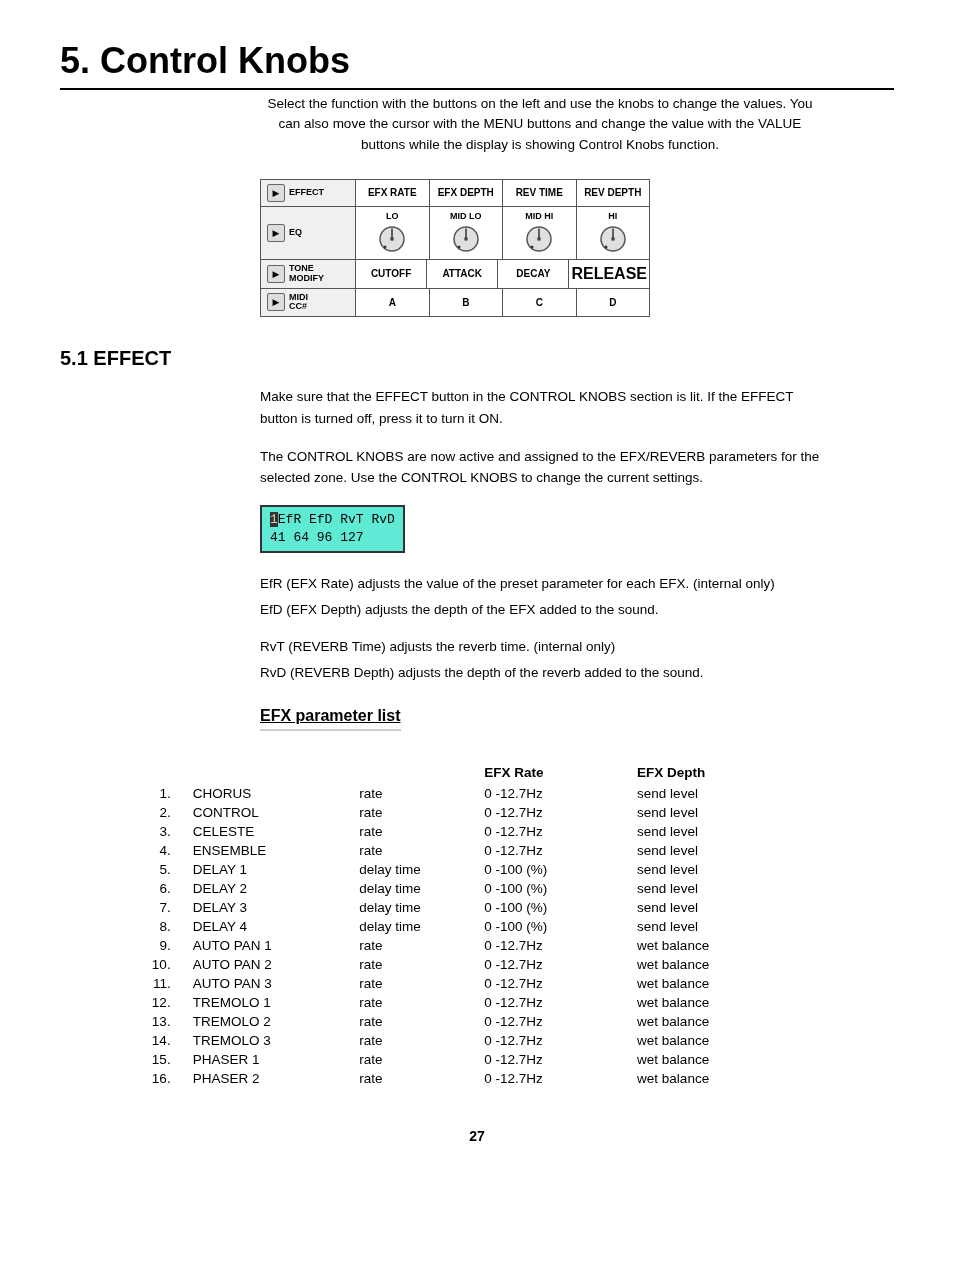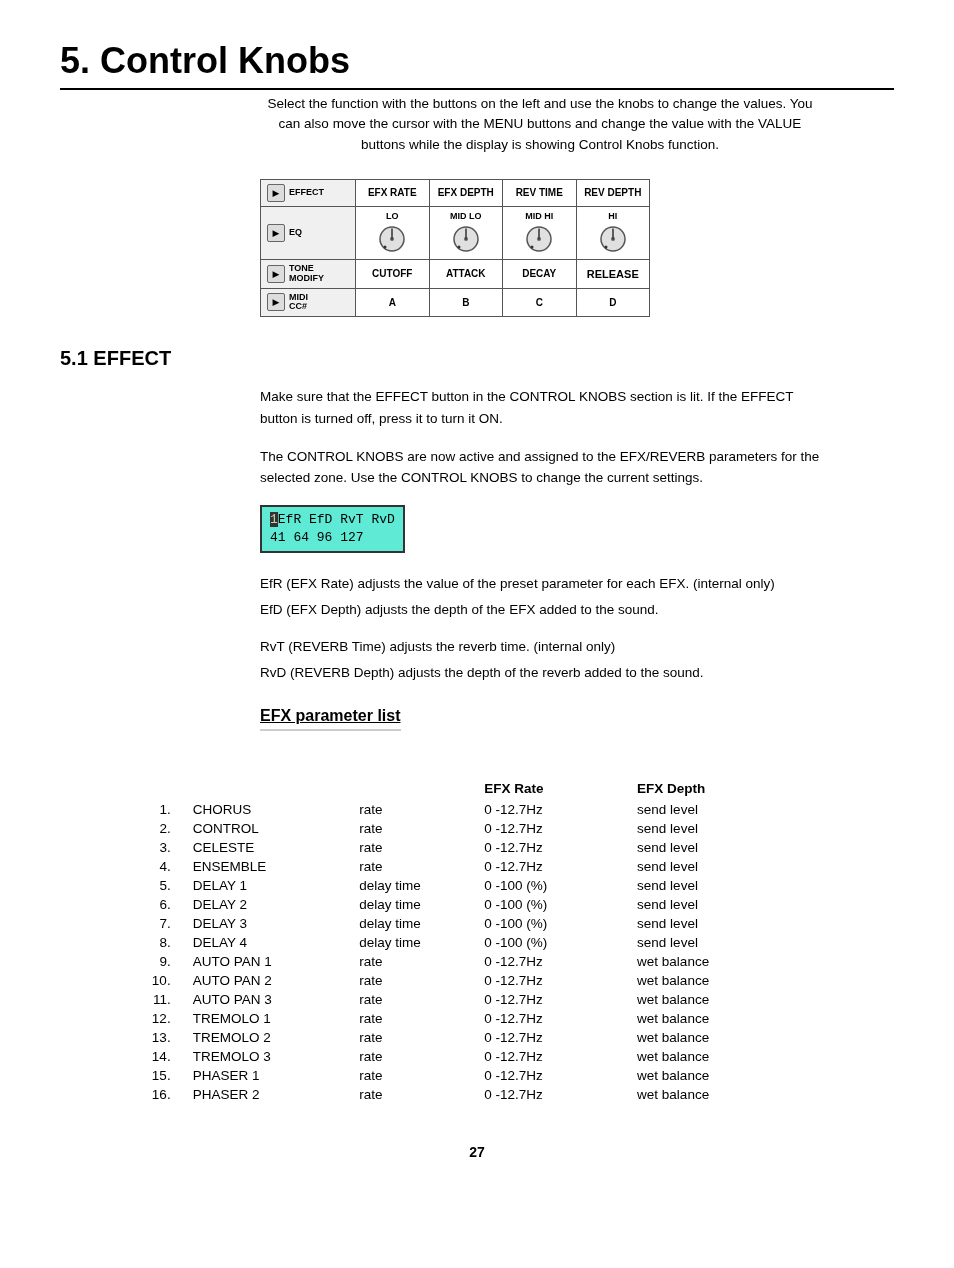--- a/index.html
+++ b/index.html
@@ -128,21 +128,21 @@
     .lcd-cursor {
       background: #333;
       color: #c8d0a8;
     }
 
     
     .efx-section-title {
       font-size: 16px;
       font-weight: bold;
       text-decoration: underline;
-      margin-bottom: 36px;
+      margin-bottom: 20px;
       border-bottom: 2px solid #ccc;
       padding-bottom: 4px;
       display: inline-block;
     }
 
     .efx-table-wrapper {
       margin-left: 60px;
       margin-top: 10px;
     }
 
@@ -263,21 +263,21 @@
       <div class="diagram-cell">
           <span style="font-size:10px;font-weight:bold;">CUTOFF</span>
         </div>
       <div class="diagram-cell">
           <span style="font-size:10px;font-weight:bold;">ATTACK</span>
         </div>
       <div class="diagram-cell">
           <span style="font-size:10px;font-weight:bold;">DECAY</span>
         </div>
       <div class="diagram-cell">
-          <span style="font-size:11px;font-weight:bold;">RELEASE</span>
+          <span style="font-size:16px;font-weight:bold;">RELEASE</span>
         </div>
     </div>
   </div>
 
   <div class="diagram-row">
     <div class="diagram-label-cell">
       <div class="btn-icon">▶</div>
       <div class="btn-label">MIDI<br>CC#</div>
     </div>
     <div class="diagram-cells">

